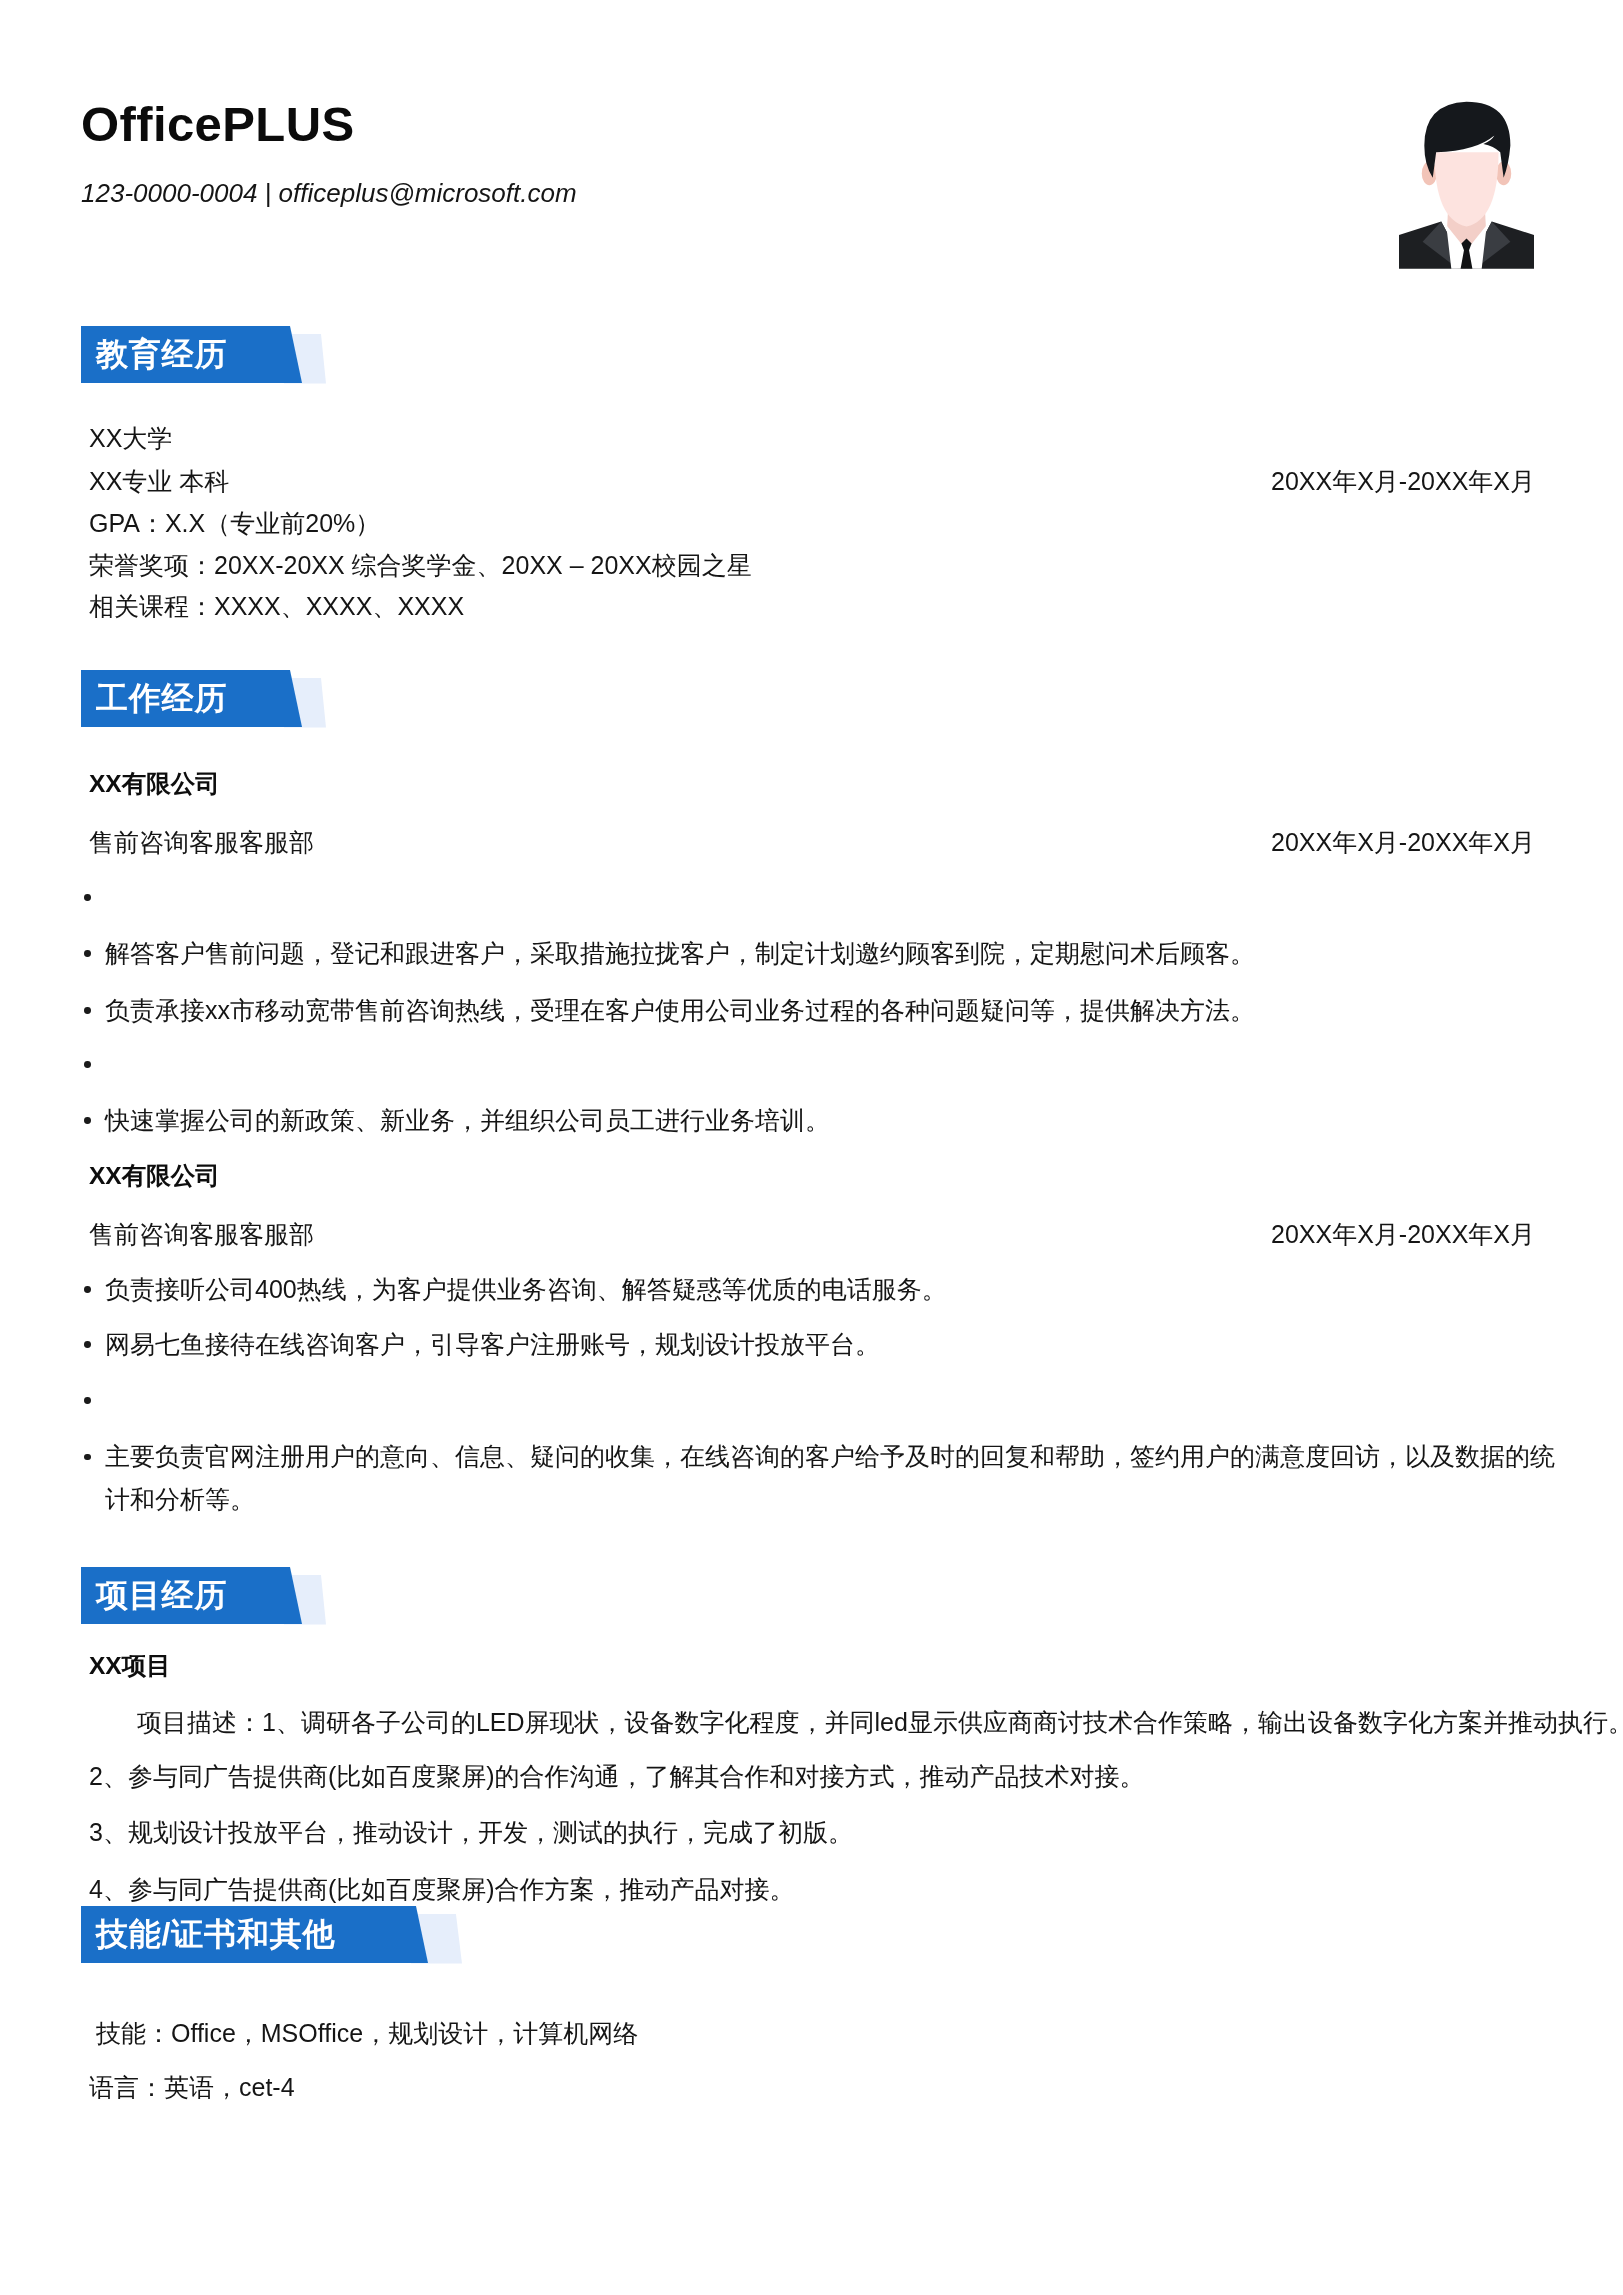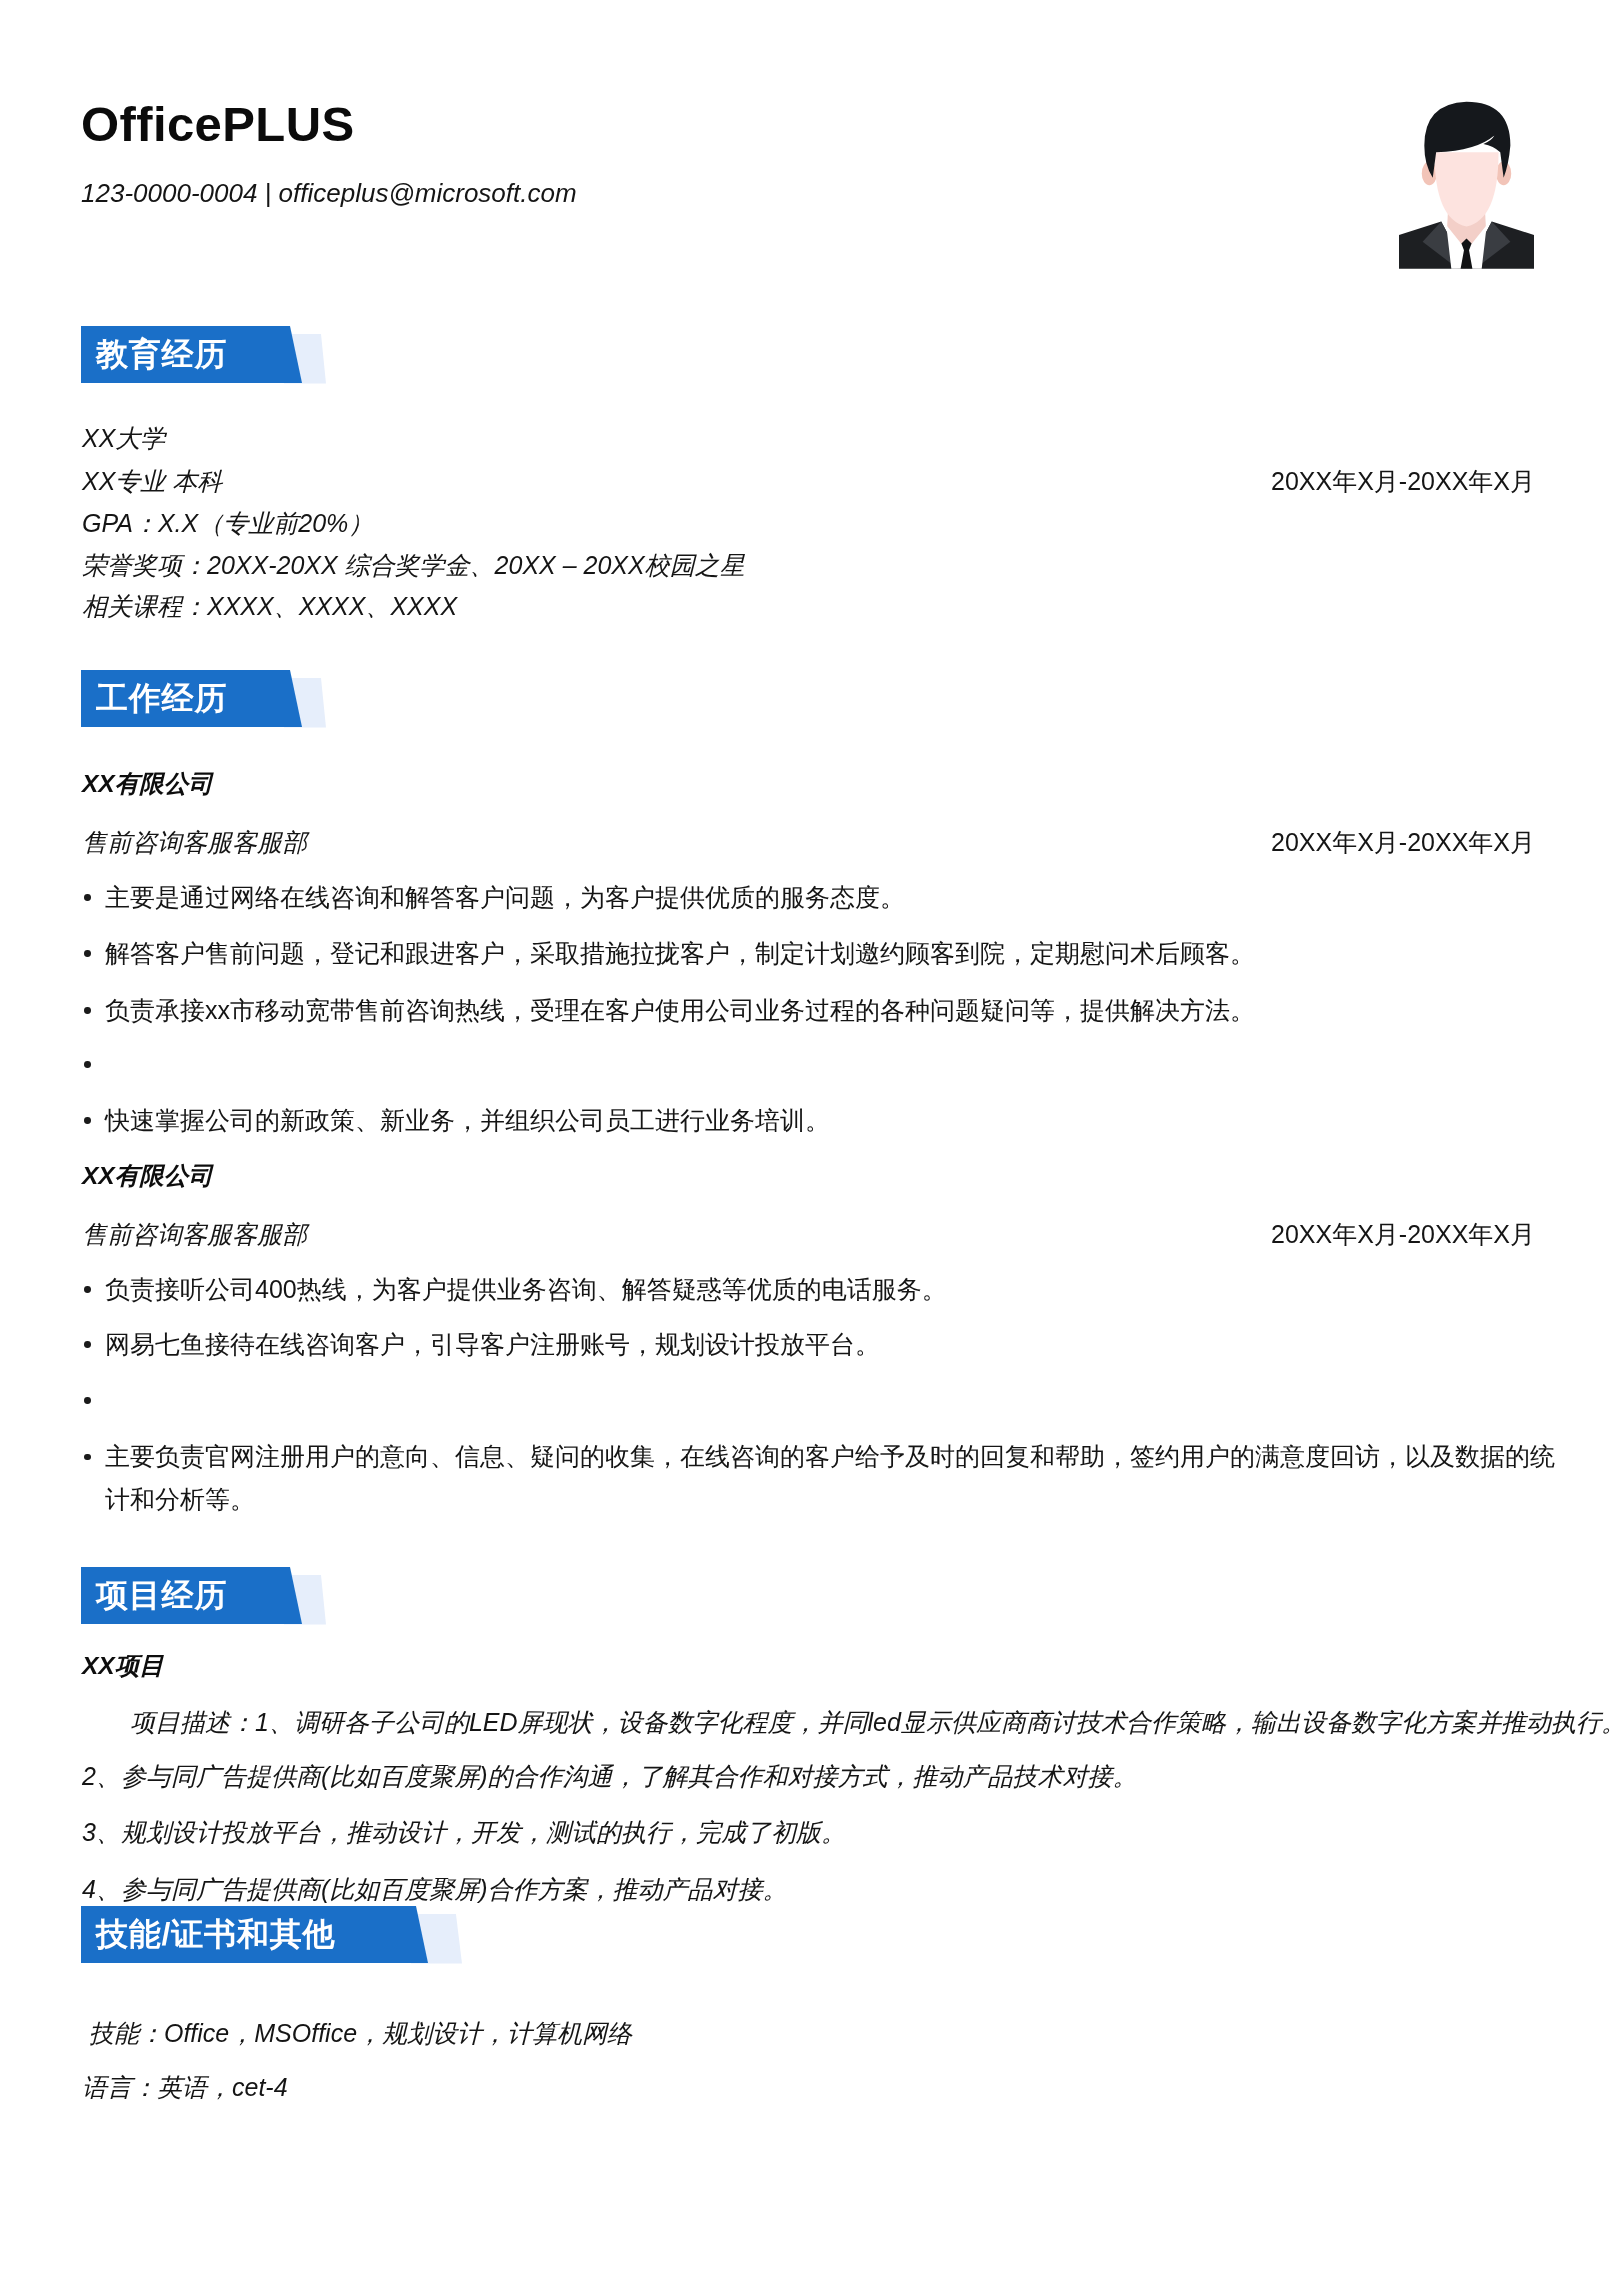--- a/index.html
+++ b/index.html
@@ -12,21 +12,21 @@
 
   .avatar { left: 1399px; top: 93px; width: 135px; height: 176px; }
 
   .section-header { position: absolute; left: 81px; height: 69px; }
   .section-header .shade { position: absolute; top: 7.6px; height: 50px; background: #e6eefb;
     clip-path: polygon(0 0, 88% 0, 100% 100%, 0 100%); }
   .section-header .band { position: absolute; left: 0; top: 0; height: 57px; background: #1a6fc8;
     clip-path: polygon(0 0, calc(100% - 12px) 0, 100% 100%, 0 100%); }
   .section-header .title { position: absolute; left: 15px; top: 0; line-height: 57px; font-size: 32px; font-weight: bold; color: #ffffff; letter-spacing: 0.8px; white-space: nowrap; }
 
-  .line { position: absolute; left: 82px; font-size: 25px; line-height: 34px; color: #151515; white-space: nowrap; font-style: italic; }
+  .line { position: absolute; left: 89px; font-size: 25px; line-height: 34px; color: #151515; white-space: nowrap; }
   .line.bold { font-weight: bold; font-size: 24.5px; color: #0d0d0d; }
   .date { position: absolute; right: 88px; font-size: 25px; line-height: 34px; color: #151515; white-space: nowrap; }
 
   .bullet { position: absolute; left: 81px; font-size: 25px; line-height: 34px; color: #151515; width: 1463px; padding-left: 24px; }
   .bullet .dot { position: absolute; left: 3.4px; top: 14.4px; width: 6.8px; height: 6.8px; border-radius: 50%; background: #1a1a1a; }
   .bullet.wrap { line-height: 43px; }
   .bullet.wrap .dot { top: 18.6px; }
 </style>
 </head>
 <body>
@@ -71,21 +71,21 @@
 
 <div class="section-header" style="top:670px;width:245px;">
   <div class="shade" style="left:203px;width:42px;"></div>
   <div class="band" style="width:221px;"></div>
   <div class="title">工作经历</div>
 </div>
 
 <div class="line bold" style="top:767px;">XX有限公司</div>
 <div class="line" style="top:825px;">售前咨询客服客服部</div>
 <div class="date" style="top:825px;">20XX年X月-20XX年X月</div>
-<div class="bullet" style="top:880px;"><span class="dot"></span><span>主要是通过网络在线咨询和解答客户问题，为客户提供优质的服务态度。</span></div>
+<div class="bullet" style="top:880px;"><span class="dot"></span></div>
 <div class="bullet" style="top:936px;"><span class="dot"></span><span>解答客户售前问题，登记和跟进客户，采取措施拉拢客户，制定计划邀约顾客到院，定期慰问术后顾客。</span></div>
 <div class="bullet" style="top:993px;"><span class="dot"></span><span>负责承接xx市移动宽带售前咨询热线，受理在客户使用公司业务过程的各种问题疑问等，提供解决方法。</span></div>
 <div class="bullet" style="top:1047px;"><span class="dot"></span></div>
 <div class="bullet" style="top:1103px;"><span class="dot"></span><span>快速掌握公司的新政策、新业务，并组织公司员工进行业务培训。</span></div>
 
 <div class="line bold" style="top:1159px;">XX有限公司</div>
 <div class="line" style="top:1217px;">售前咨询客服客服部</div>
 <div class="date" style="top:1217px;">20XX年X月-20XX年X月</div>
 <div class="bullet" style="top:1272px;"><span class="dot"></span><span>负责接听公司400热线，为客户提供业务咨询、解答疑惑等优质的电话服务。</span></div>
 <div class="bullet" style="top:1327px;"><span class="dot"></span><span>网易七鱼接待在线咨询客户，引导客户注册账号，规划设计投放平台。</span></div>

